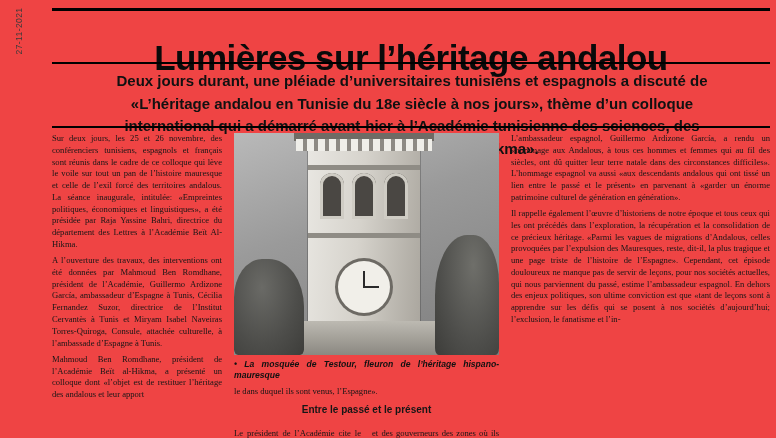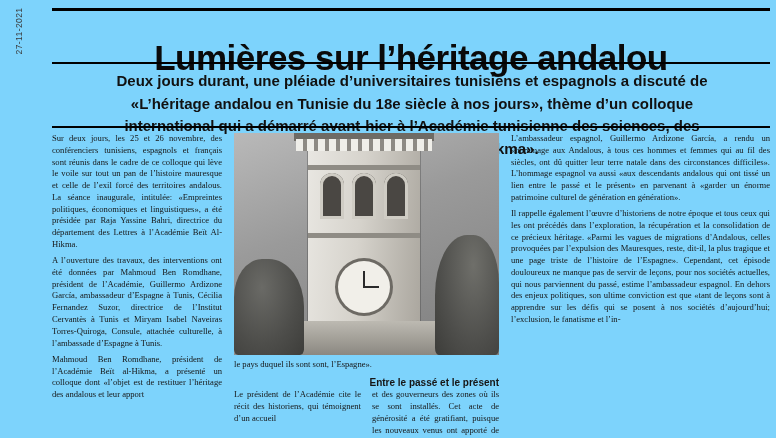--- a/index.html
+++ b/index.html
@@ -6,21 +6,21 @@
   body{
     width:776px;height:438px;
     background:#ffffff;
     font-family:"Liberation Serif", serif;
     color:#111;
     overflow:hidden;
     position:relative;
   }
   .page{
     position:absolute;inset:0;
-    background:#7dd3fc;
+    background:#ef4444;
   }
   
   .date-stamp{
     position:absolute;
     left:-16px;top:26px;
     width:70px;
     transform:rotate(-90deg);
     transform-origin:center center;
     font-family:"Liberation Sans", sans-serif;
     font-size:8.5px;
@@ -147,22 +147,22 @@
     font-weight:bold;
     font-size:8.6px;
     line-height:1.3;
     margin:0 0 6px 0;
     color:#111;
   }
   .subhead{
     font-family:"Liberation Sans", sans-serif;
     font-weight:bold;
     font-size:10px;
-    text-align:right;
-    margin:5px 0 0 0;
+    text-align:center;
+    margin:5px 0 12px 0;
   }
   .twocol-sub{
     display:flex;gap:11px;
   }
   .twocol-sub > div{width:127px;font-size:8.6px;line-height:1.37;text-align:justify;}
   .twocol-sub p{margin:0 0 4.5px 0;}
 </style>
 </head>
 <body>
 
@@ -201,21 +201,22 @@
             <div class="arch"></div>
             <div class="arch"></div>
             <div class="arch"></div>
           </div>
           <div class="band" style="top:100px"></div>
           <div class="clockwrap"></div>
           <div class="base"></div>
           <div class="treeL"></div>
           <div class="treeR"></div>
         </div>
-        <p>le pays duquel ils sont sont, l’Espagne».</p>
+        <p class="caption">• La mosquée de Testour, fleuron de l’héritage hispano-mauresque</p>
+        <p>le dans duquel ils sont venus, l’Espagne».</p>
         <div class="subhead">Entre le passé et le présent</div>
         <div class="twocol-sub">
           <div>
             <p>Le président de l’Académie cite le récit des historiens, qui témoignent d’un accueil</p>
           </div>
           <div>
             <p>et des gouverneurs des zones où ils se sont installés. Cet acte de générosité a été gratifiant, puisque les nouveaux venus ont apporté de très grandes contributions au développement, aux arts et à l’éclat de leur</p>
           </div>
         </div>
       </div>

